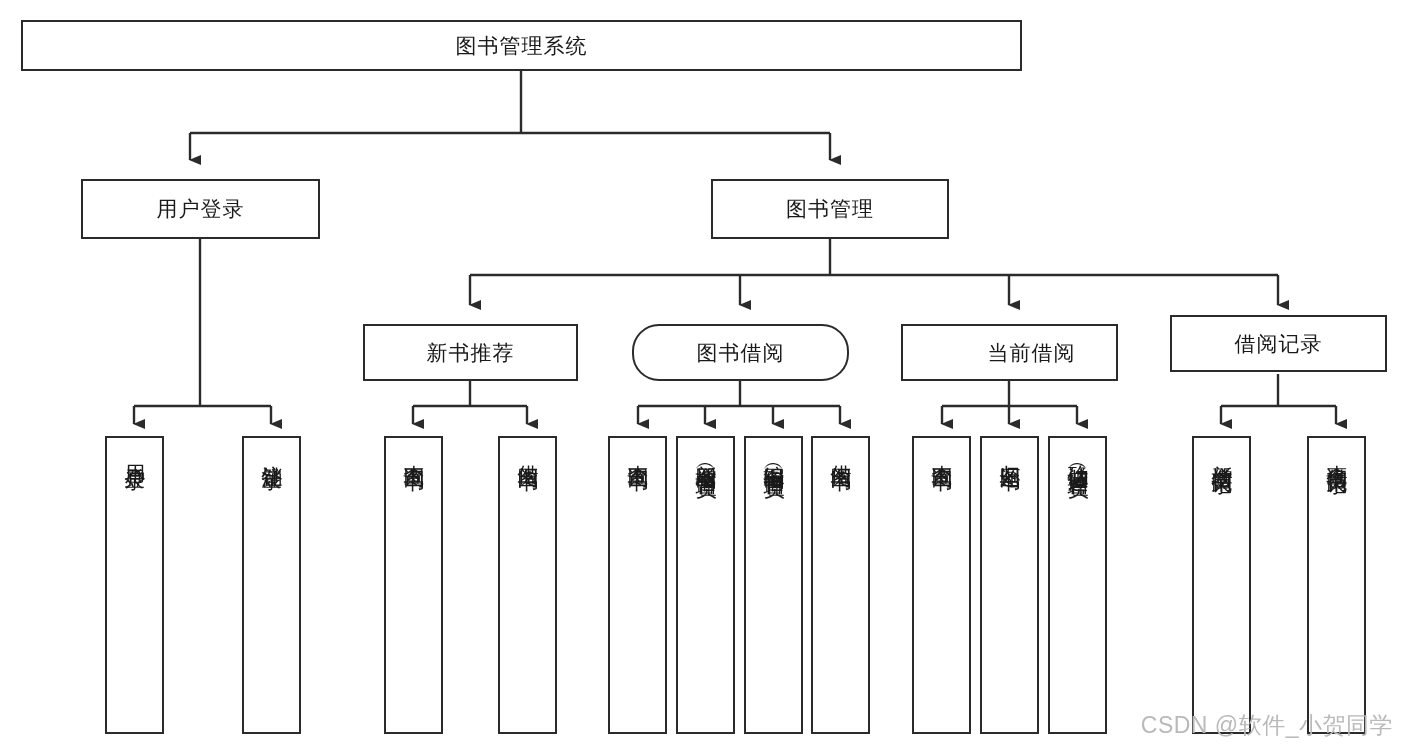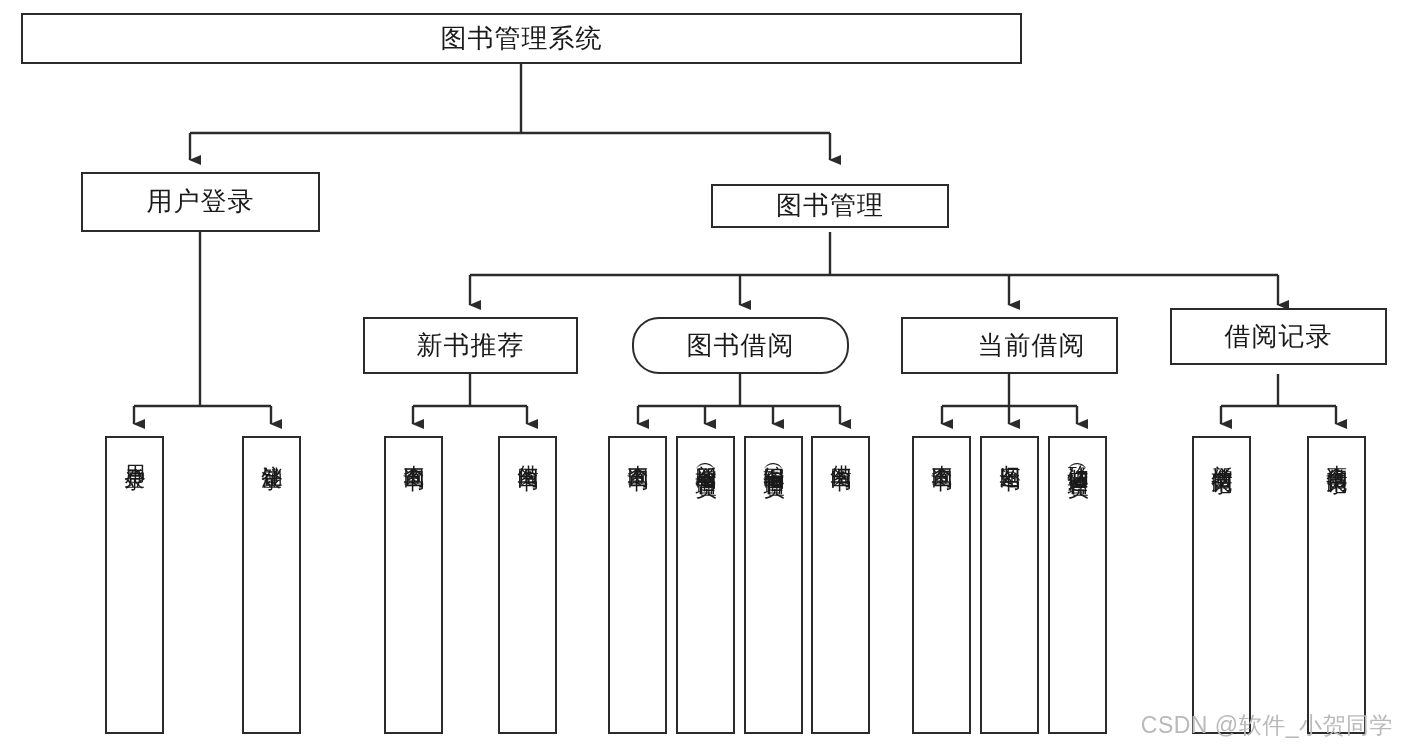--- a/index.html
+++ b/index.html
@@ -29,23 +29,24 @@
     position: absolute;
     box-sizing: border-box;
     background: #ffffff;
     border: 2px solid #2b2b2b;
     display: flex;
     align-items: center;
     justify-content: center;
     color: #1a1a1a;
   }
   .node.horiz {
-    font-size: 26px;
+    font-size: 21px;
     letter-spacing: 1px;
     line-height: 1.2;
+    margin-top: 7px;
   }
   .node.vert {
     padding-top: 10px;
     align-items: flex-start;
   }
   .node.vert .vtext {
     writing-mode: vertical-rl;
     text-orientation: upright;
     font-size: 21px;
     line-height: 1.18;
@@ -117,21 +118,21 @@
     </g>
   </svg>
 
   <div class="node horiz" style="left:21px; top:13px; width:1001px; height:51px;">
     <span>图书管理系统</span>
   </div>
 
   <div class="node horiz" style="left:81px; top:172px; width:239px; height:60px;">
     <span>用户登录</span>
   </div>
-  <div class="node horiz" style="left:711px; top:184px; width:238px; height:44px;">
+  <div class="node horiz" style="left:711px; top:172px; width:238px; height:60px;">
     <span>图书管理</span>
   </div>
 
   <div class="node horiz" style="left:363px; top:317px; width:215px; height:57px;text-align:right;">
     <span>新书推荐</span>
   </div>
   <div class="node horiz" style="left:632px; top:317px; width:217px; height:57px;border-radius:27px;">
     <span>图书借阅</span>
   </div>
   <div class="node horiz" style="left:901px; top:317px; width:217px; height:57px;padding-left:44px;">

